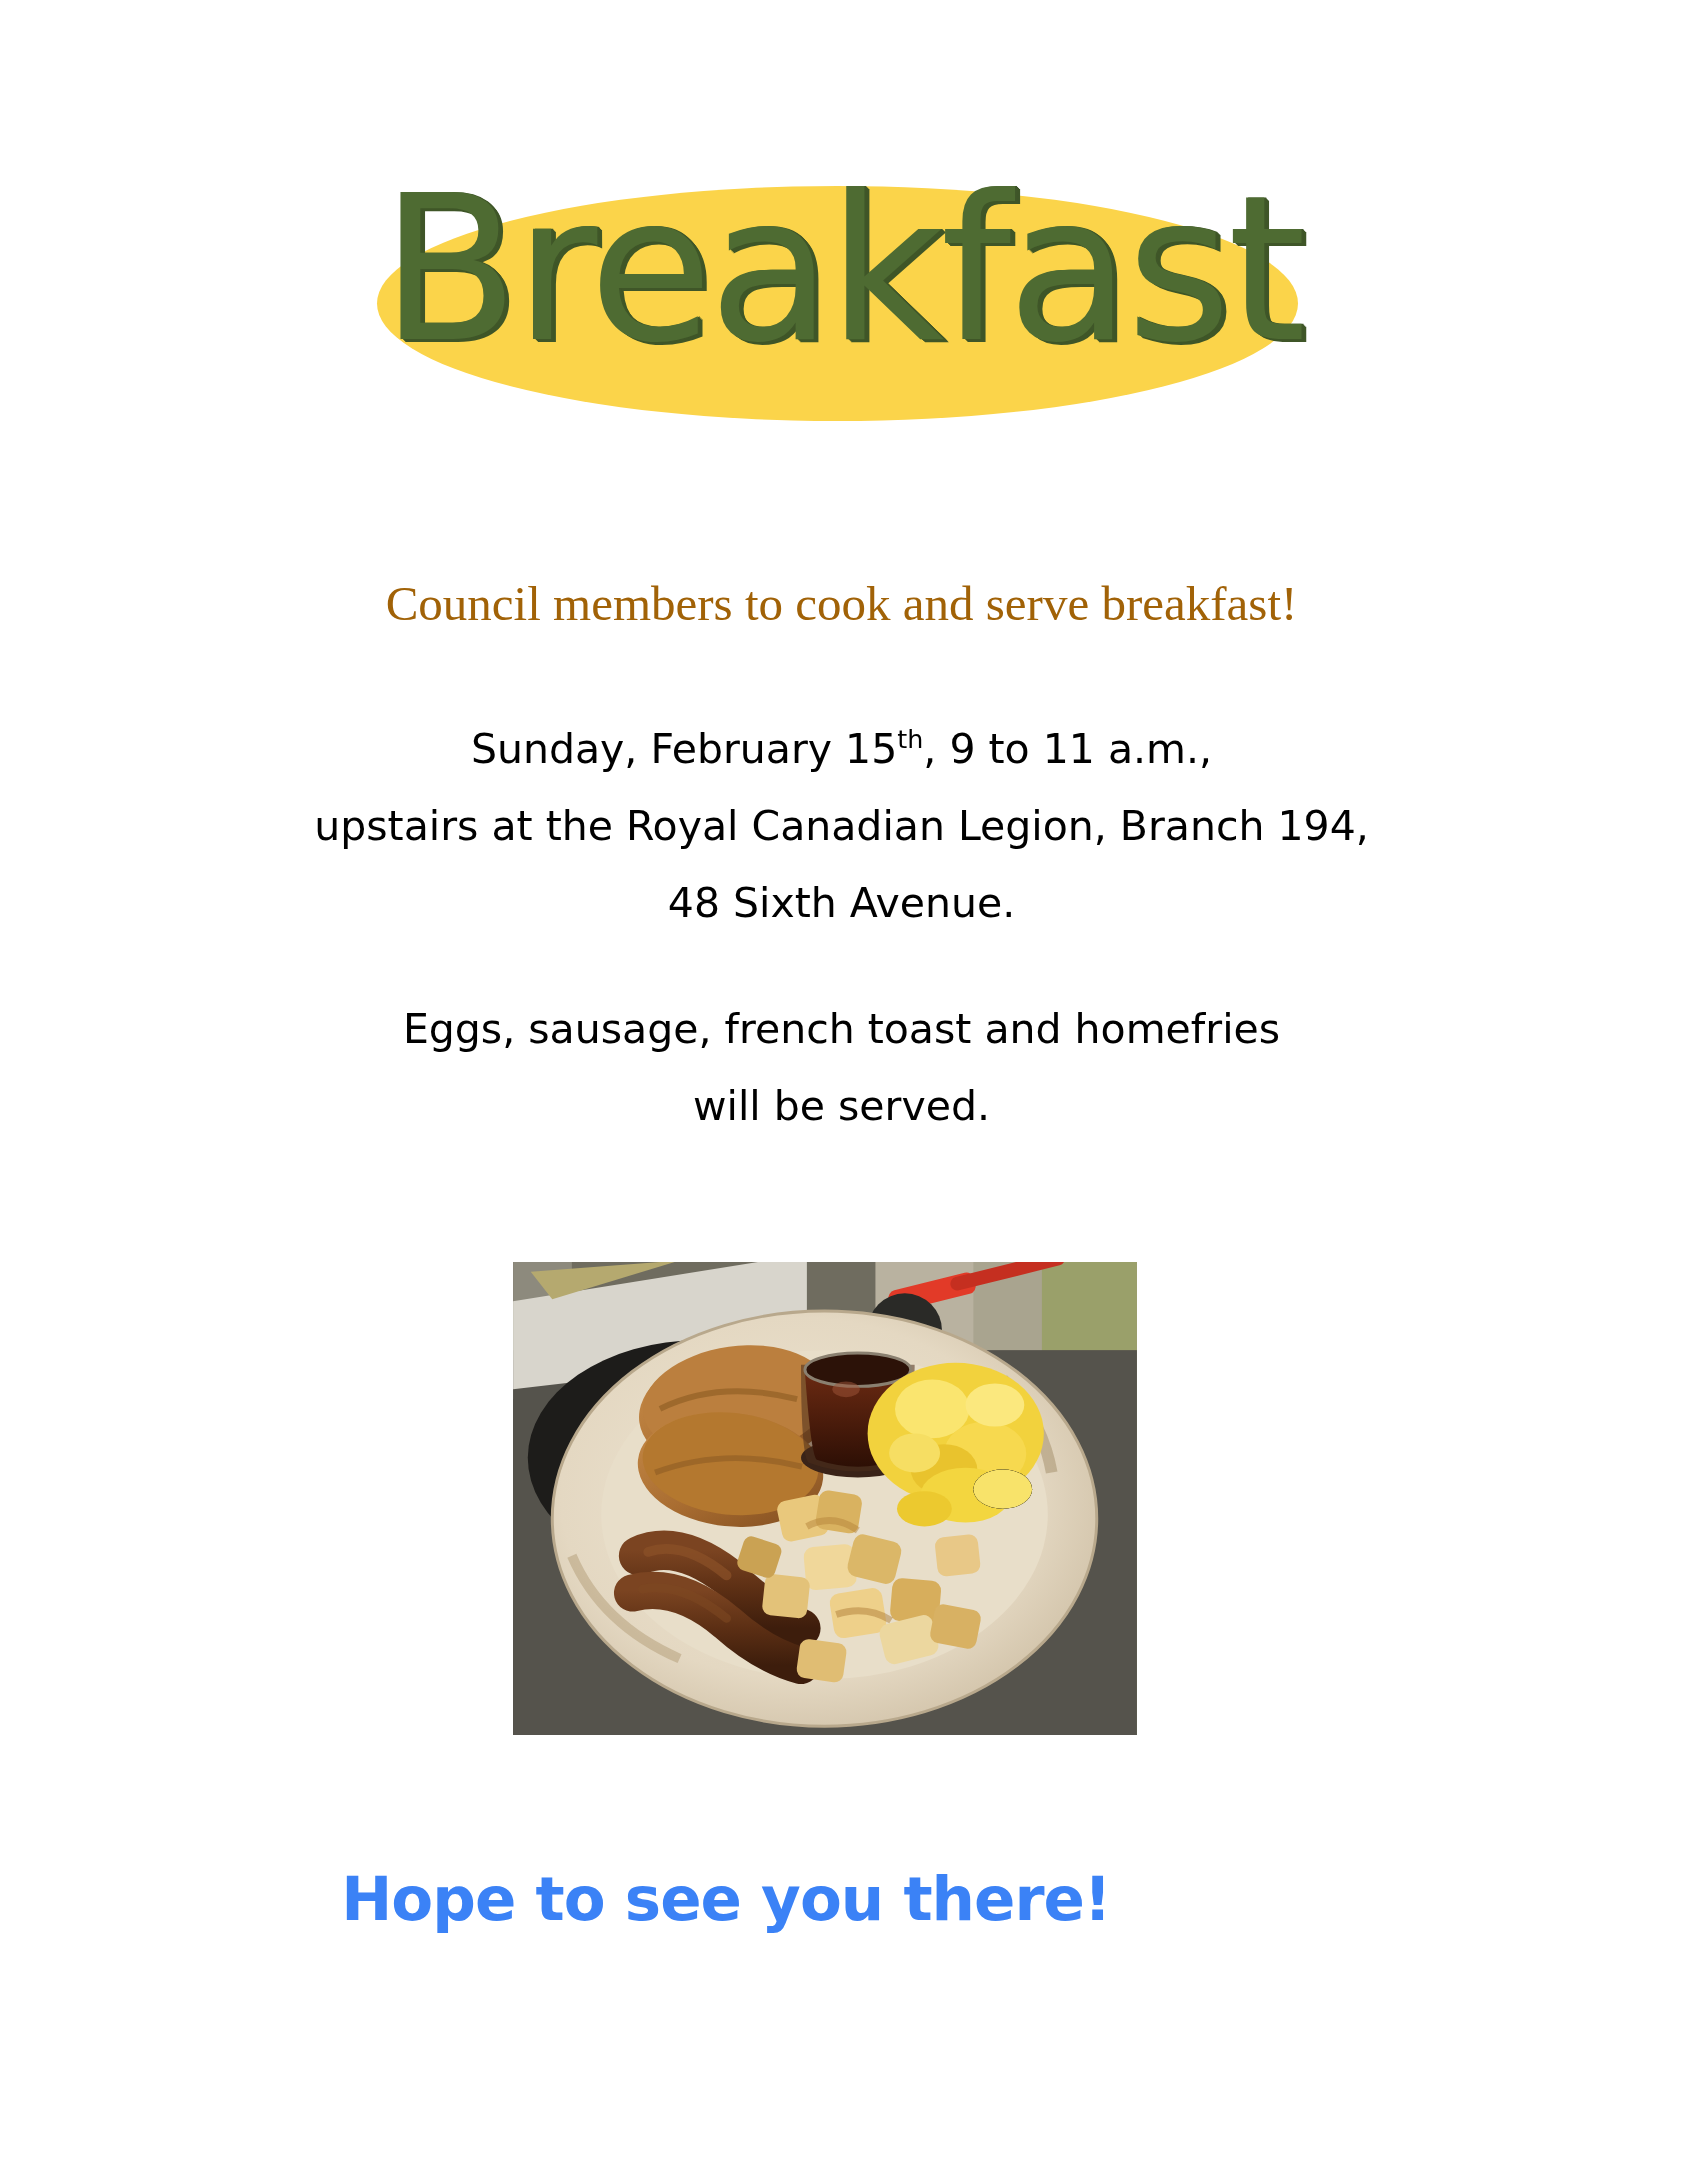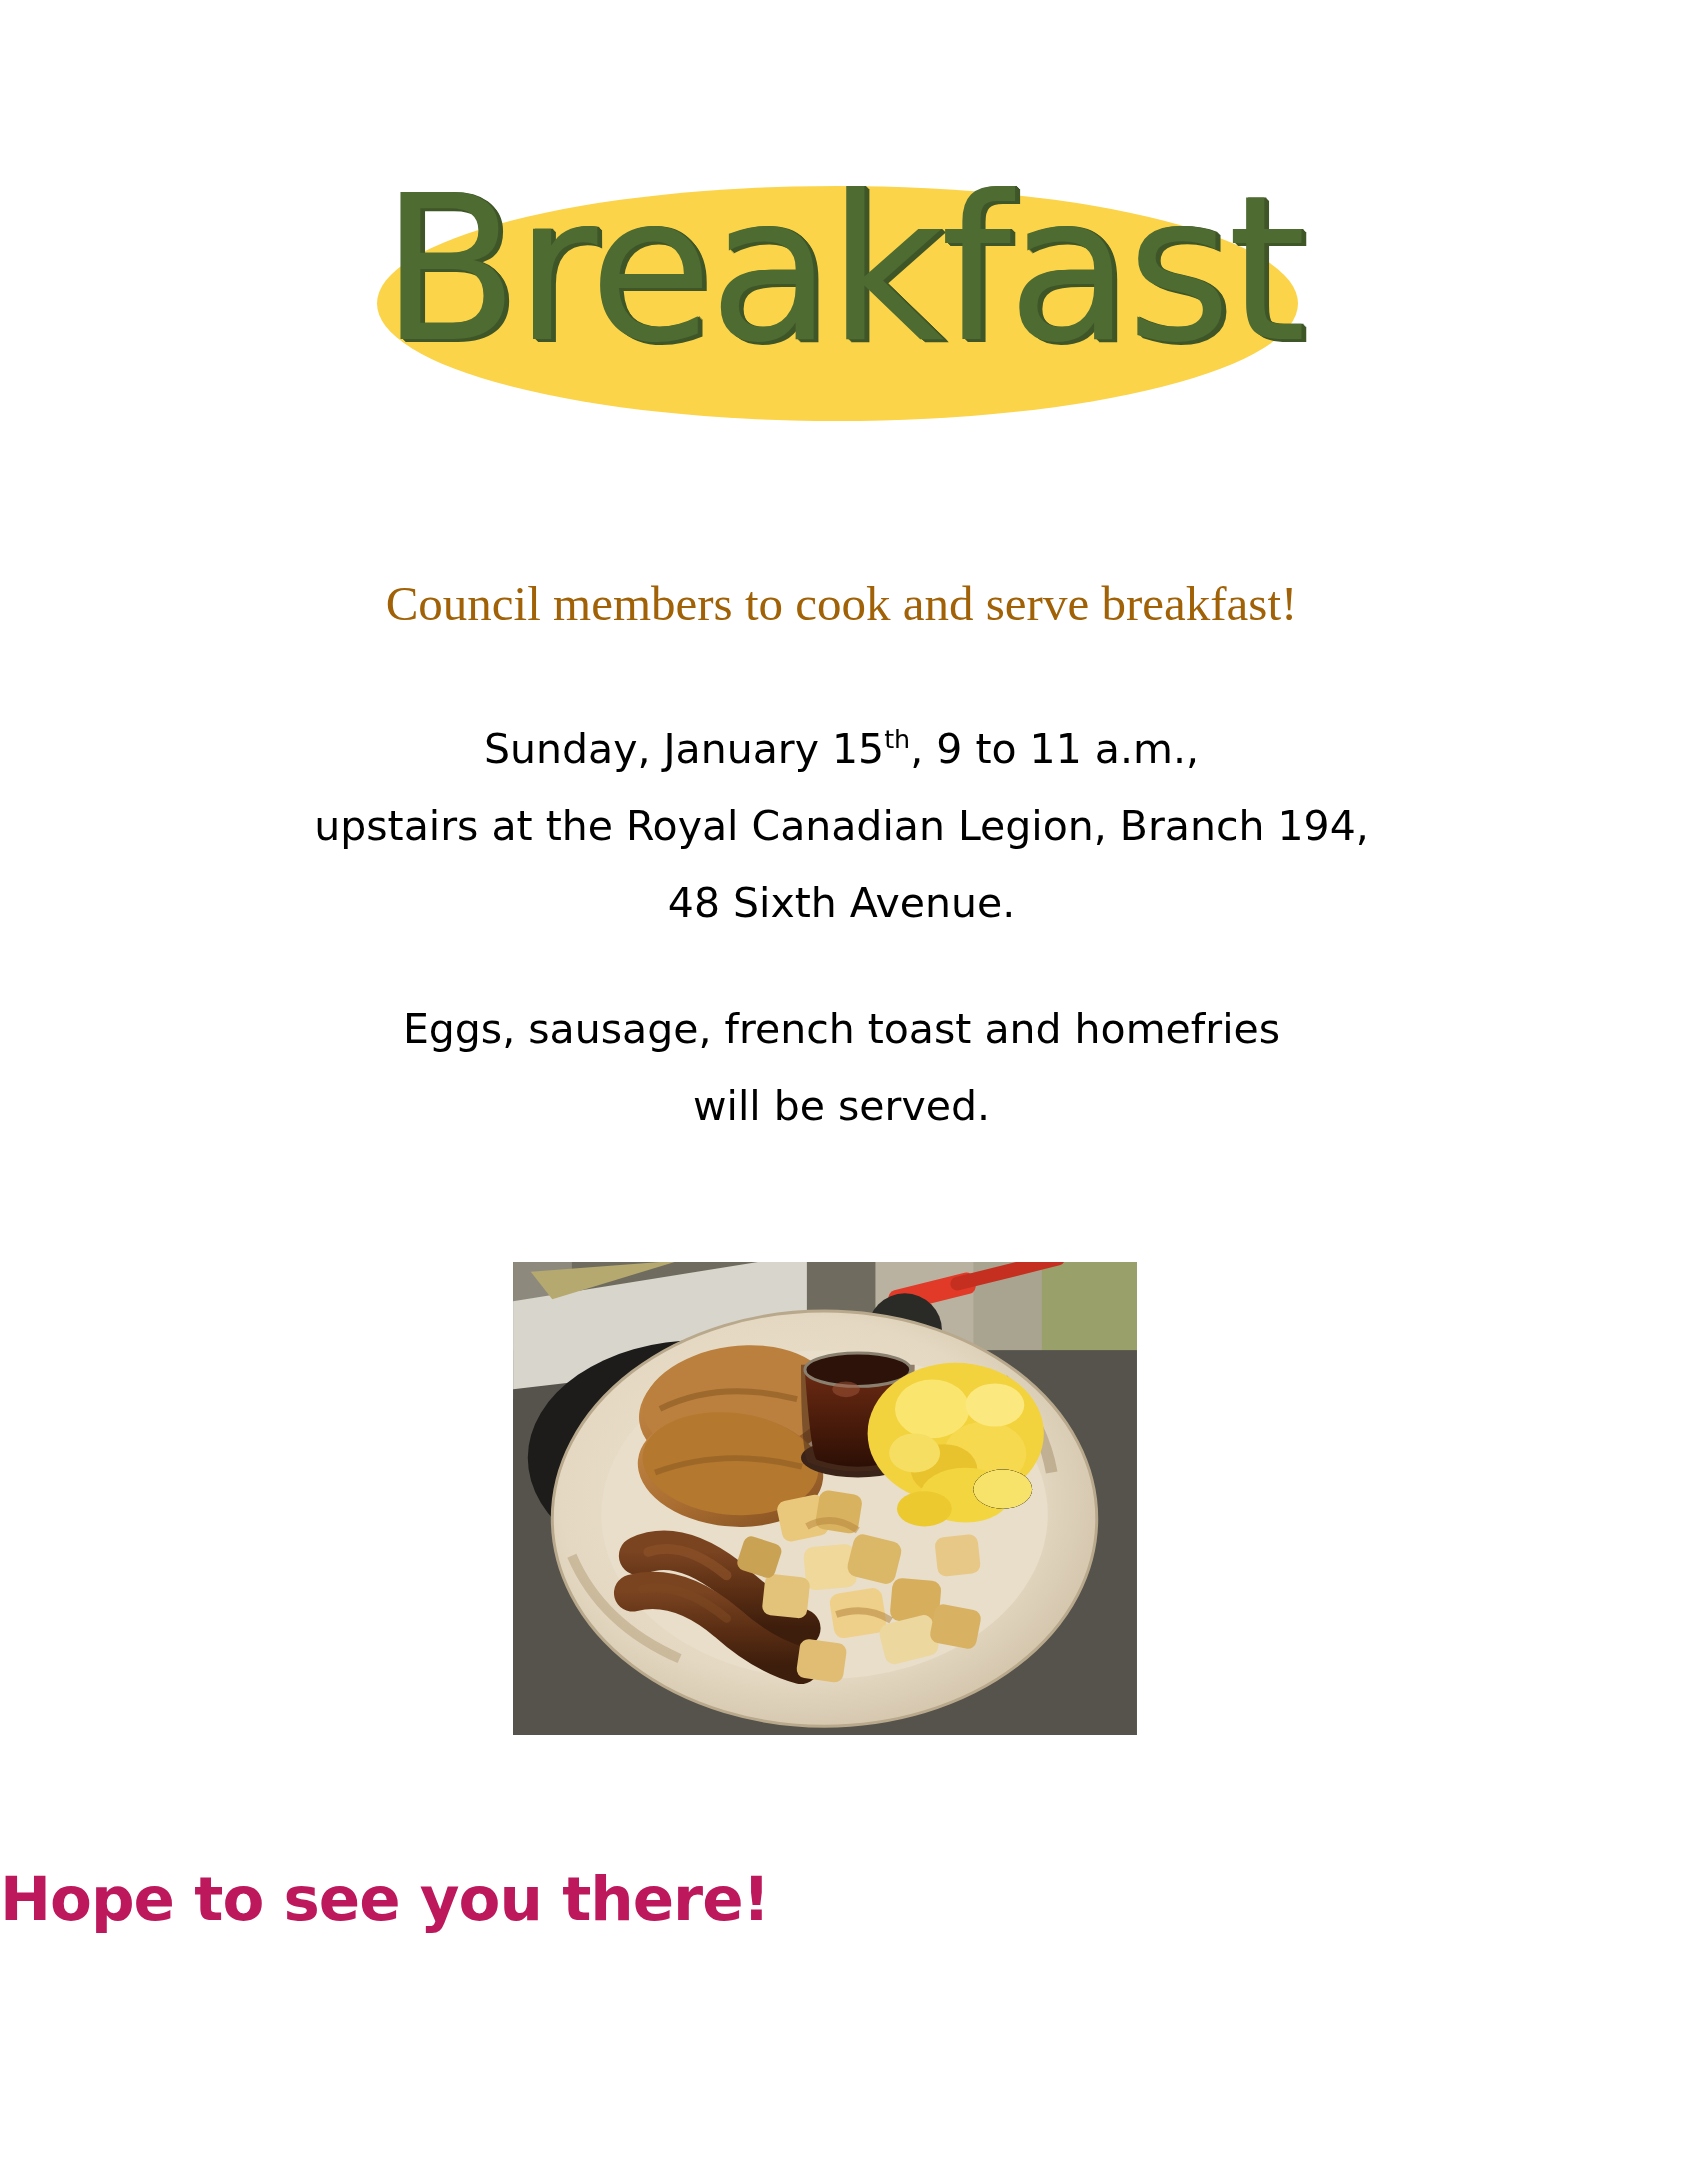--- a/index.html
+++ b/index.html
@@ -117,44 +117,44 @@
     background: #6c6a58;
   }
   .photo svg { display: block; }
 
   
   .closing {
     position: absolute;
     left: 0;
     top: 1862px;
     width: 1452px;
-    text-align: left;
+    text-align: center;
     font-family: "DejaVu Sans", sans-serif;
     font-weight: bold;
     font-size: 61px;
     line-height: 73px;
-    color: #be185d;
+    color: #3b82f6;
     letter-spacing: -1px;
   }
 </style>
 </head>
 <body>
 
 <div class="page">
 
   <div class="title-banner">
     <div class="title-oval"></div>
     <div class="title-text">Breakfast</div>
   </div>
 
   <div class="subtitle">Council members to cook and serve breakfast!</div>
 
   <div class="body-block">
 
-    <span class="body-line"><span>Sunday, January 15</span><sup>th</sup><span>, 9 to 11 a.m.,</span></span>
+    <span class="body-line"><span>Sunday, February 15</span><sup>th</sup><span>, 9 to 11 a.m.,</span></span>
 
     <span class="body-line">upstairs at the Royal Canadian Legion, Branch 194,</span>
     <span class="body-line">48 Sixth Avenue.</span>
 
     <span class="gap-line"></span>
 
     <span class="body-line">Eggs, sausage, french toast and homefries</span>
     <span class="body-line">will be served.</span>
   </div>
 

